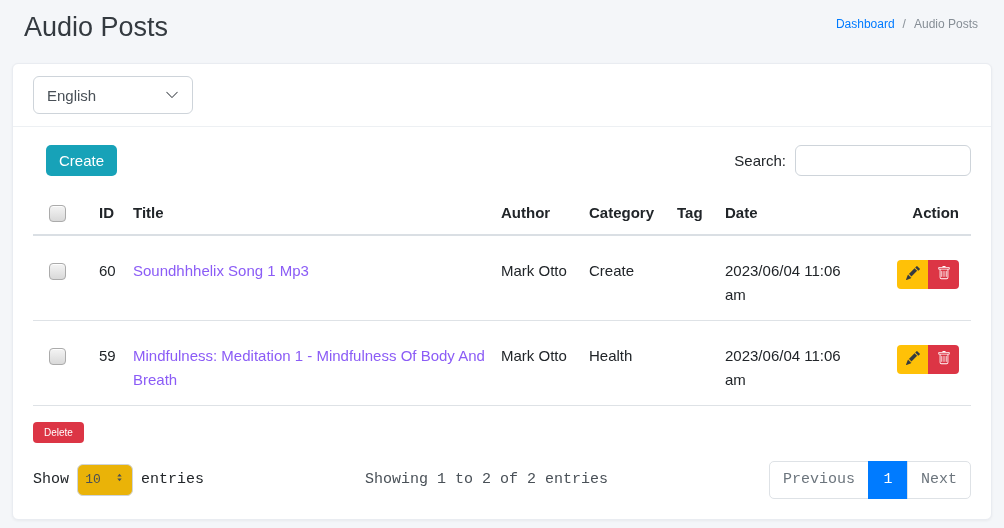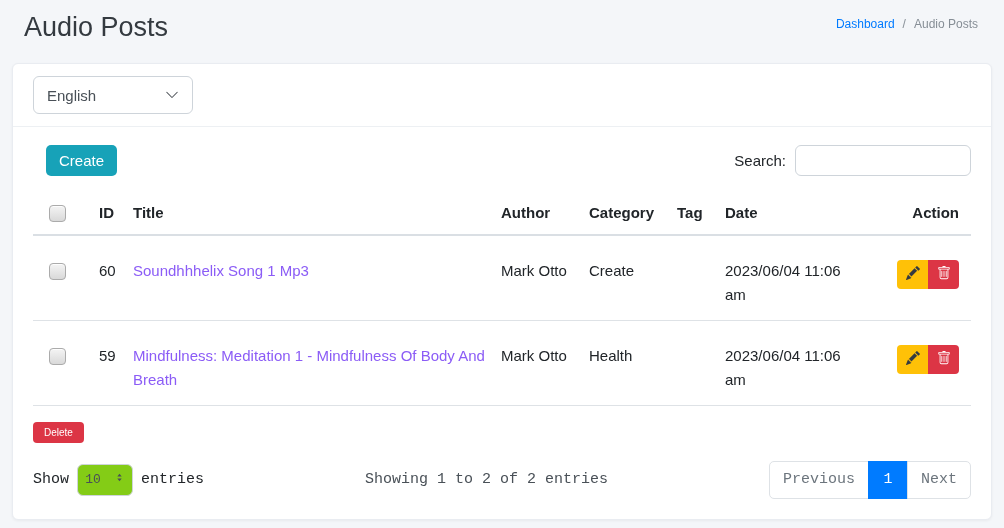--- a/index.html
+++ b/index.html
@@ -99,21 +99,21 @@
   .btn-bulk-delete {
     background:#dc3545; color:#fff; border:none; border-radius:4px;
     font-size:10px; padding:5px 11px; margin-top:16px; cursor:pointer;
     font-family:inherit;
   }
   .table-footer { display:flex; justify-content:space-between; align-items:center; margin-top:18px;font-family:Liberation Mono, monospace; }
   .show-entries { display:flex; align-items:center; gap:8px; font-size:15px; color:#212529; }
   .page-size-select {
     display:flex; align-items:center; justify-content:center; gap:13px;
     width:56px; height:32px; border:1px solid #ced4da; border-radius:6px;
-    background:#84cc16; color:#495057; font-size:13px; cursor:pointer;
+    background:#eab308; color:#495057; font-size:13px; cursor:pointer;
   }
   .table-info { font-size:15px; color:#495057; }
 
   .pagination { display:inline-flex; }
   .page-item {
     min-width:40px; height:38px; display:inline-flex; align-items:center; justify-content:center;
     border:1px solid #dee2e6; background:#fff; color:#6c757d; font-size:15px;
     padding:0 13px; cursor:pointer; margin-left:-1px; text-decoration:none;
   }
   .page-item.first { border-radius:5px 0 0 5px; margin-left:0; }

